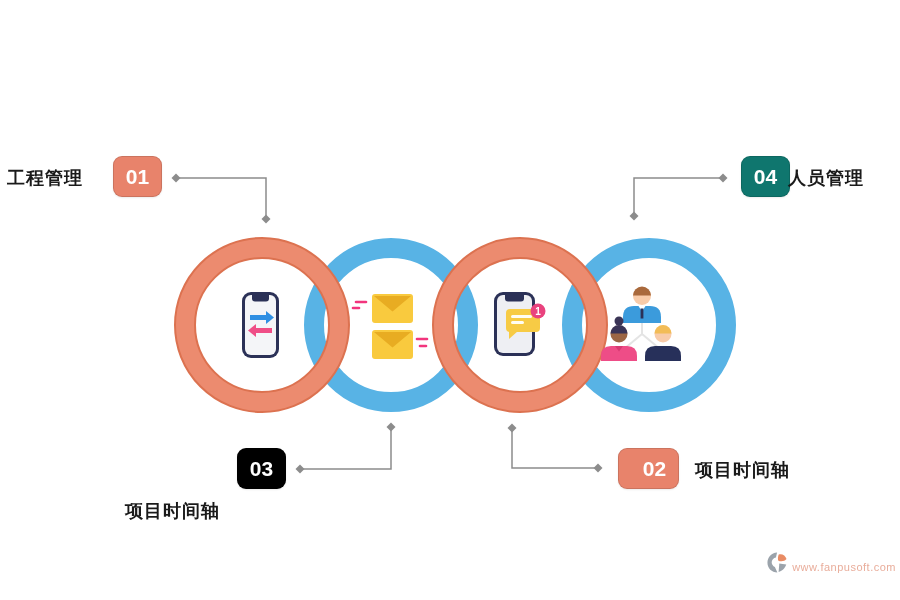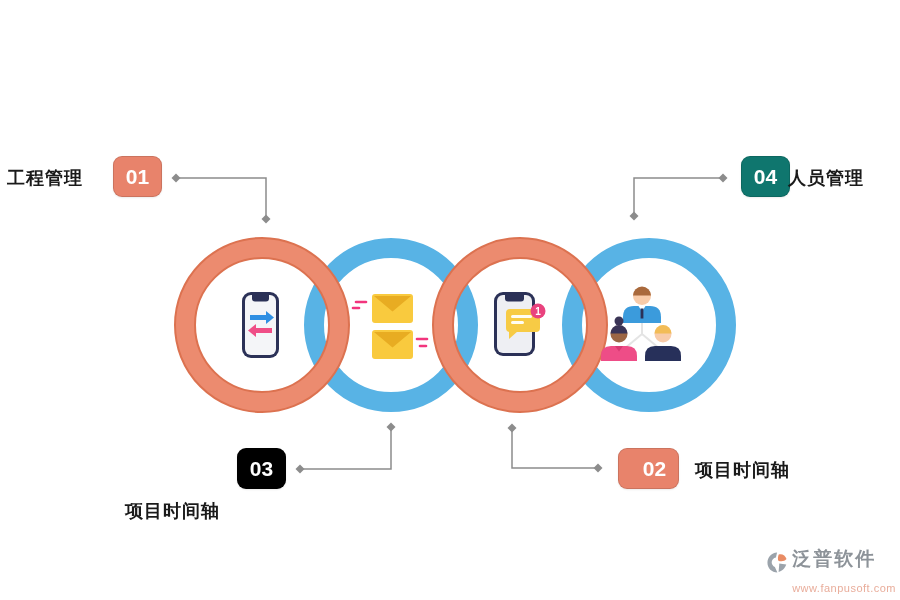--- a/index.html
+++ b/index.html
@@ -142,18 +142,17 @@
   <div class="num-badge" style="left: 618px; top: 448px; background-color: rgb(232, 131, 107); padding-left: 12px;">02</div>
   <div class="feature-label" style="left:695px;top:458px;">项目时间轴</div>
 
   <div class="watermark">
     <svg width="27" height="27" viewBox="0 0 24 24">
       <path d="M11.5 1.5 C5.5 2 1.5 6.5 1.5 12.3 C1.5 18 6 22.3 11.8 22.5 L9.2 16.6 C7.2 15.8 5.9 14 5.9 11.8 C5.9 9.2 7.8 7.1 10.3 6.7 Z" fill="#9BA3AB"></path>
       <path d="M13.2 3.6 C16.8 2.6 20.3 4.8 21.3 8.4 C19.2 10.9 15.2 11.4 12.6 9.8 C12.1 7.8 12.4 5.5 13.2 3.6 Z" fill="#E98C64"></path>
       <path d="M13.8 13 L21 14.2 C19.6 18.4 16.4 21.2 13.1 21.8 Z" fill="#9BA3AB"></path>
     </svg>
     <div class="wm-text">
-      <span class="wm-brand">泛普软件</span>
       <span class="wm-url">www.fanpusoft.com</span>
     </div>
   </div>
 
 </div>
 
 </body></html>

